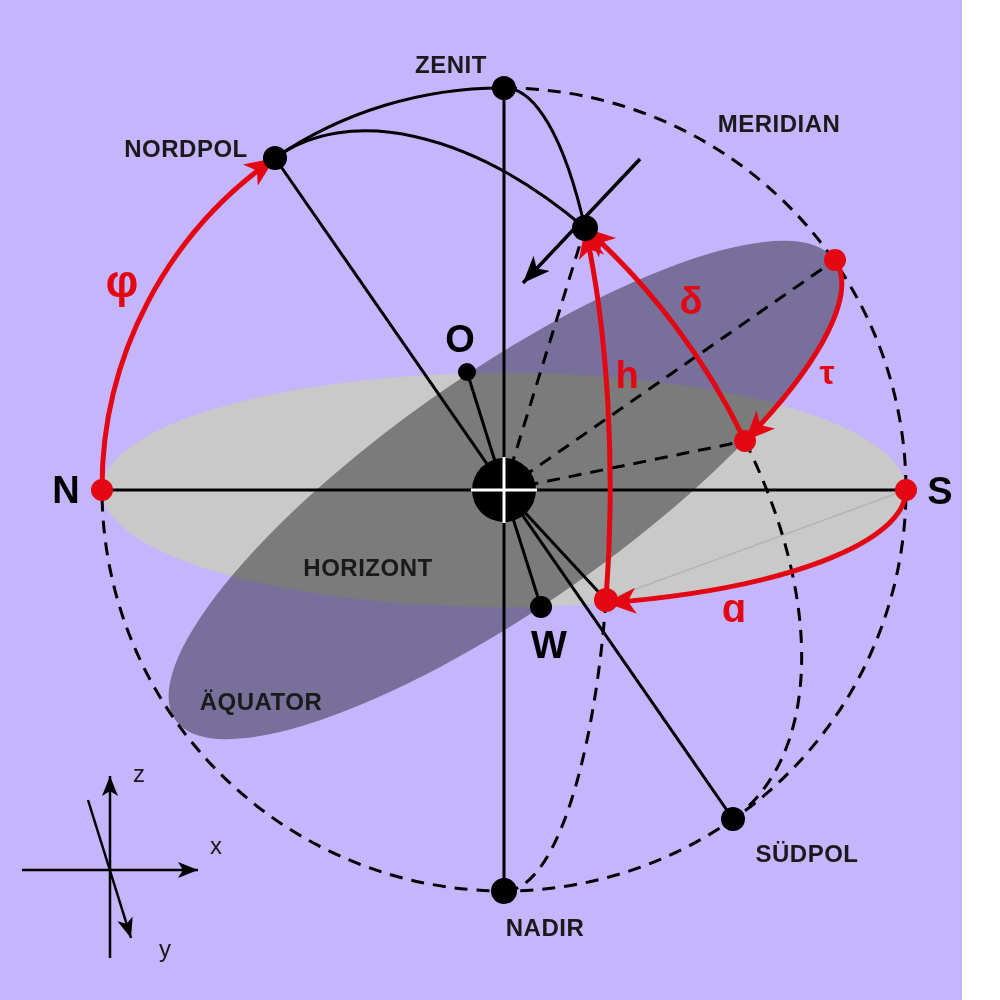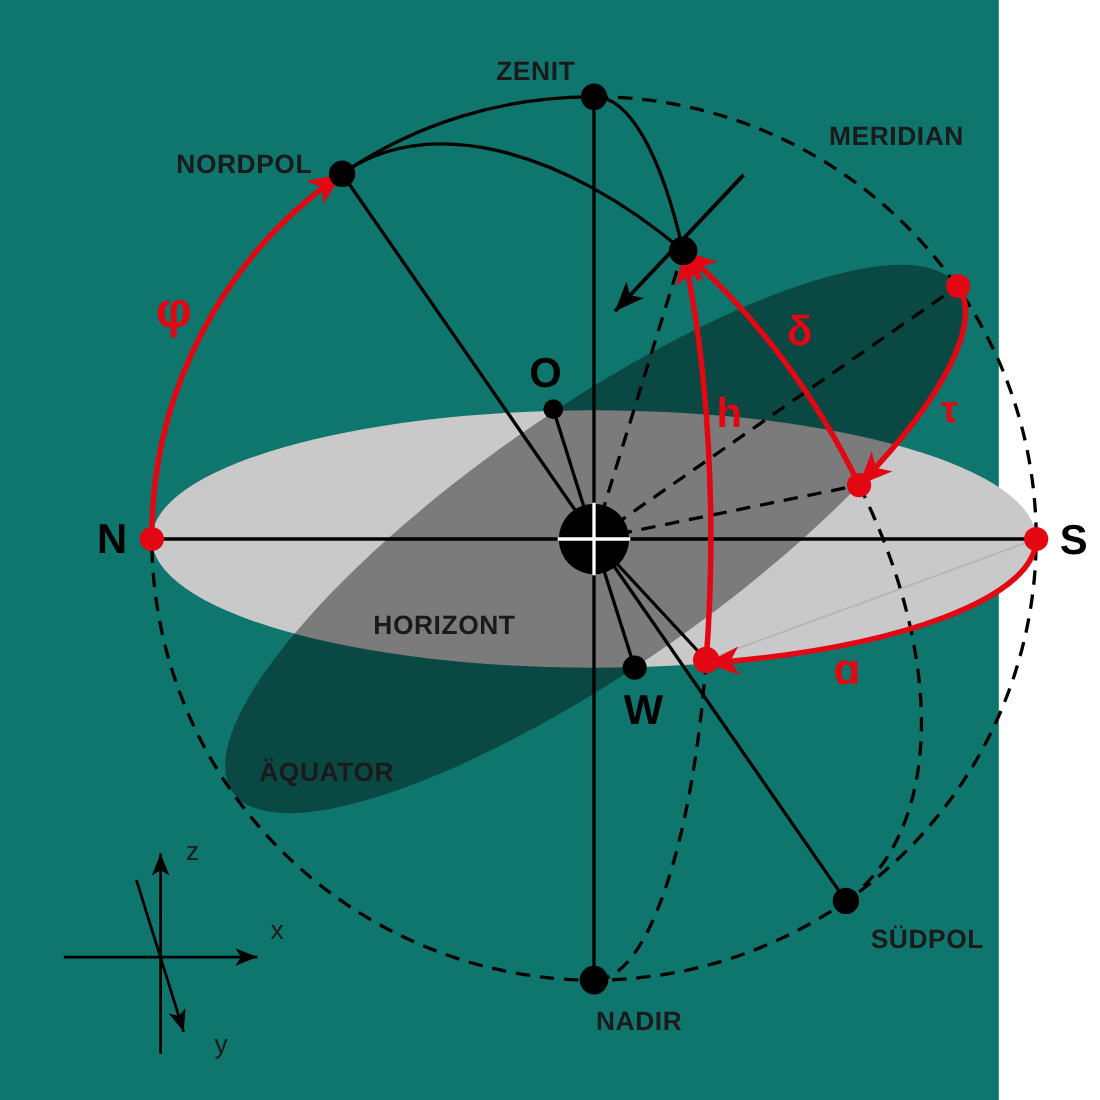--- a/index.html
+++ b/index.html
@@ -1,17 +1,17 @@
 <!DOCTYPE html>
 <html><head>
 <meta charset="utf-8">
 <style>
   html,body{margin:0;padding:0;background:#ffffff;}
-  .stage{width:872px;height:1000px;position:relative;background:#0f766e;
-         font-family:"Liberation Sans", sans-serif;padding-left:36px;}
+  .stage{width:962px;height:1000px;position:relative;background:#c4b5fd;
+         font-family:"Liberation Sans", sans-serif;}
   svg{display:block;}
   text{font-family:"Liberation Sans","DejaVu Sans",sans-serif;}
   .caption{font-weight:bold;font-size:24px;fill:#1a1a1a;letter-spacing:0.5px;}
   .compass{font-weight:bold;font-size:38px;fill:#000000;}
   .redlabel{font-weight:bold;fill:#e30613;}
   .axislabel{font-size:24px;fill:#1a1a1a;font-weight:500;}
   .solid{stroke:#000000;stroke-width:3;fill:none;}
   .dashed{stroke:#000000;stroke-width:3;fill:none;stroke-dasharray:13 9;}
   .redarc{stroke:#e30613;stroke-width:5;fill:none;}
   .thinline{stroke:#b4b4b4;stroke-width:1.5;fill:none;}

